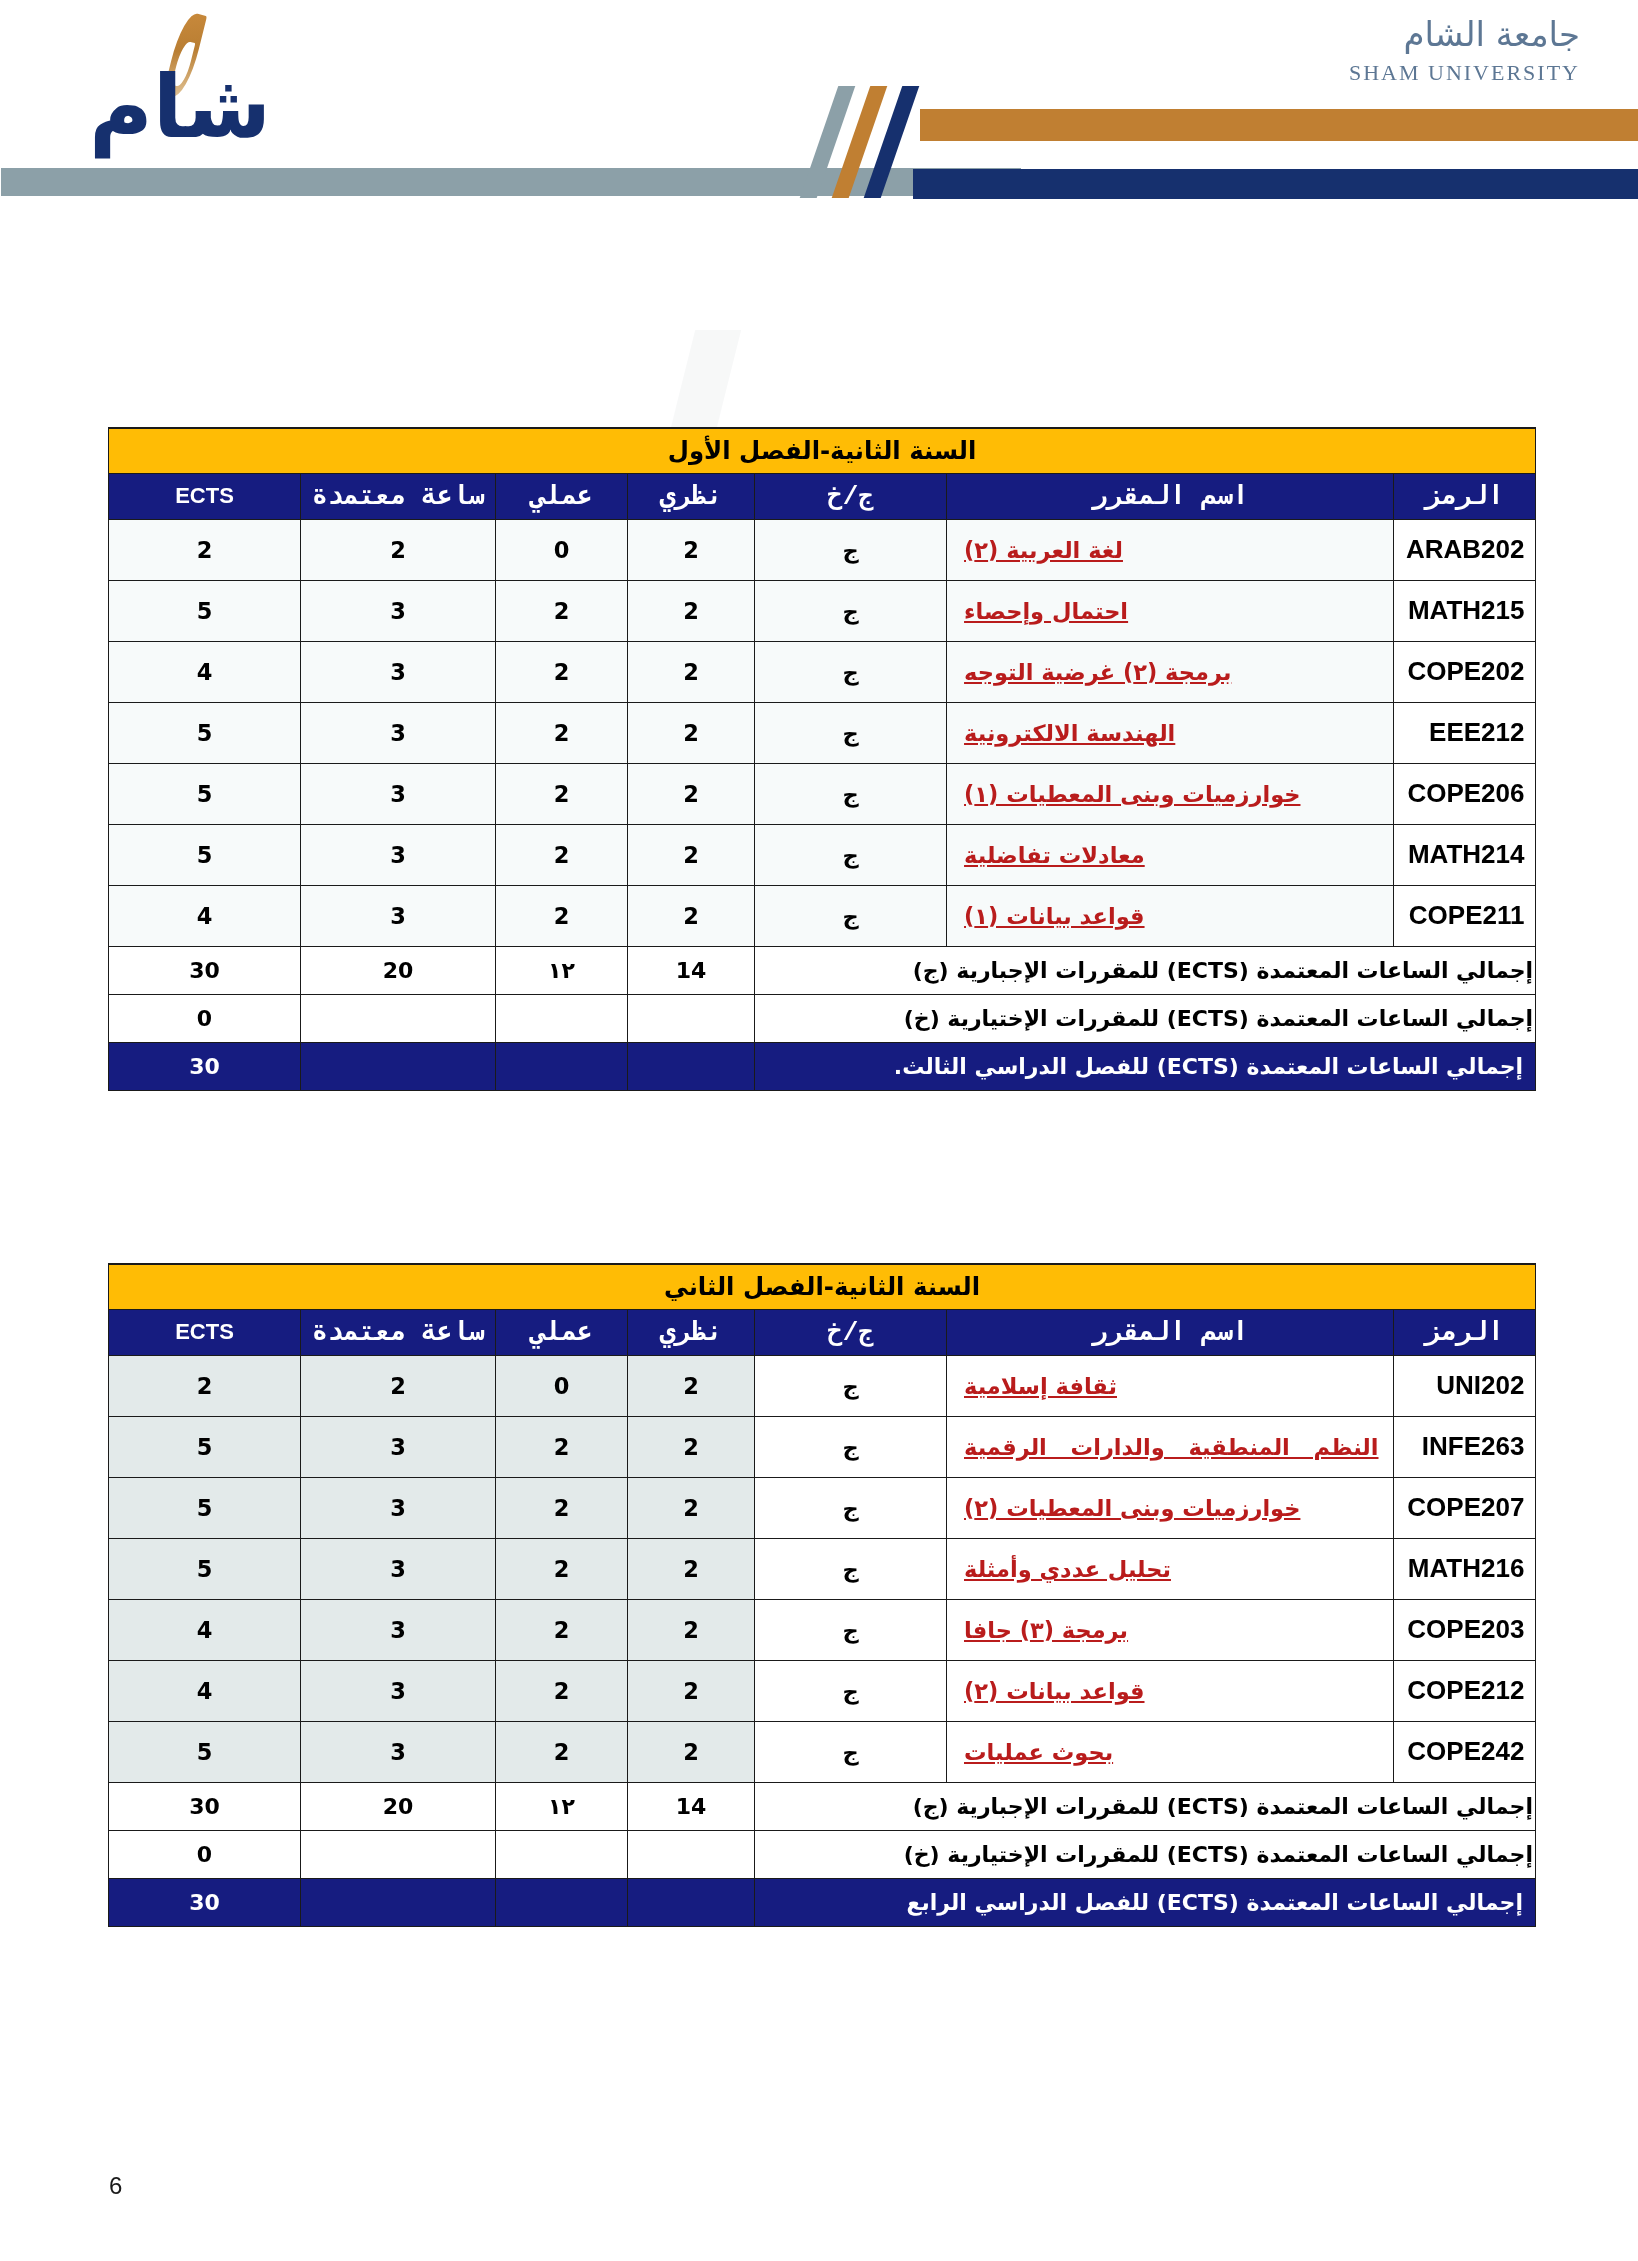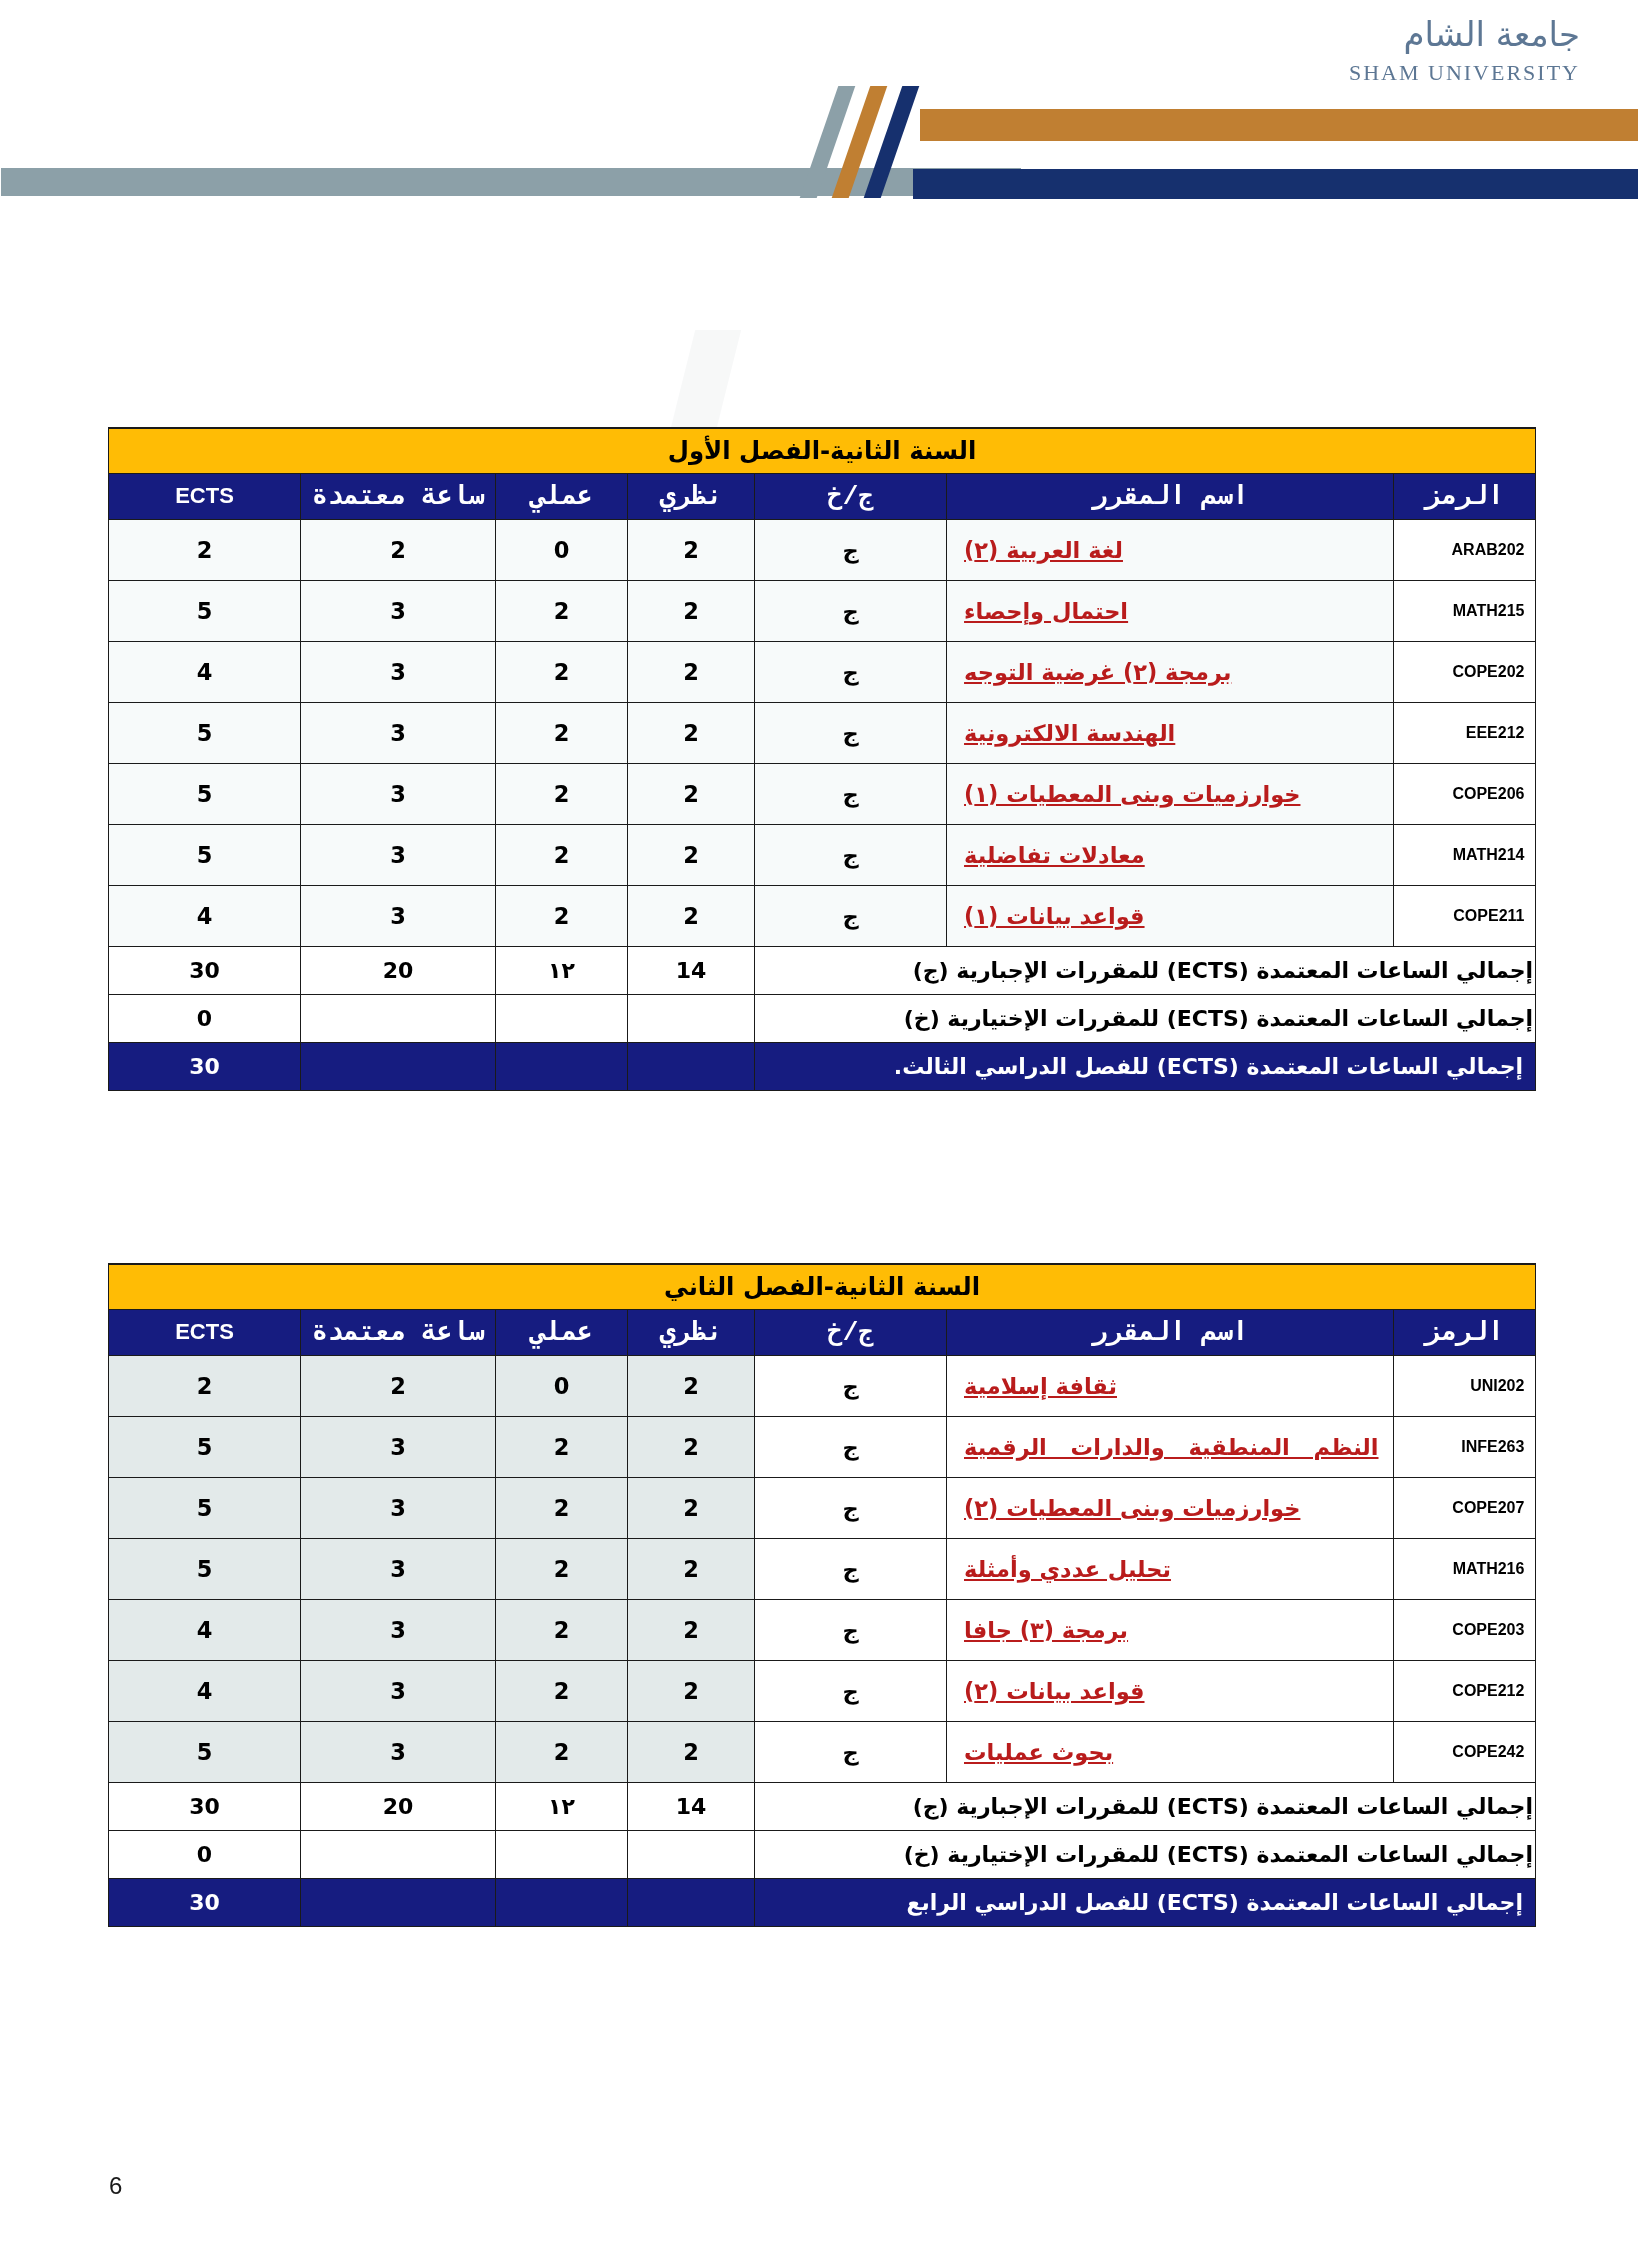--- a/index.html
+++ b/index.html
@@ -175,21 +175,21 @@
   }
 
   .data-row td { height: 61px; font-size: 22.5px; font-family: "DejaVu Sans", sans-serif; }
   .data-row td.c-code {
     background: #ffffff;
     color: #000000;
     text-align: right;
     padding-right: 10.6px;
     font-family: "Liberation Sans", sans-serif;
     font-weight: bold;
-    font-size: 16px;
+    font-size: 26px;
     direction: ltr;
   }
   .data-row td.c-name {
     text-align: left;
     padding-left: 17px;
     font-weight: bold;
     color: #b91c1c;
     text-decoration: underline;
   }
   .data-row td.c-name.justified {
@@ -244,20 +244,25 @@
     color: #1a1a1a;
     font-family: "Liberation Sans", sans-serif;
     z-index: 3;
   }
 </style>
 </head>
 <body>
 
 <div class="page-header">
 
+  <div class="logo-mark">
+    <div class="logo-flame"></div>
+    <div class="logo-flame2"></div>
+    <div class="logo-arabic">شام</div>
+  </div>
 
   <div class="uni-name-block">
     <div class="uni-name-ar">جامعة الشام</div>
     <div class="uni-name-en">SHAM UNIVERSITY</div>
   </div>
 
   <div class="stripe-gray-left"></div>
   <div class="stripe-group">
     <div class="slash s1"></div>
     <div class="slash s2"></div>

